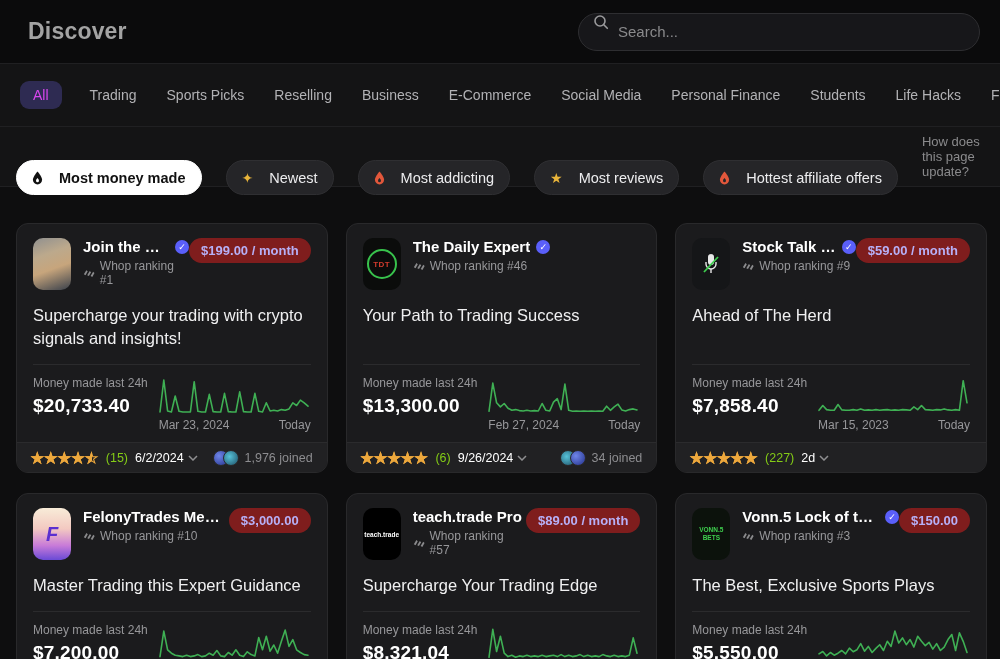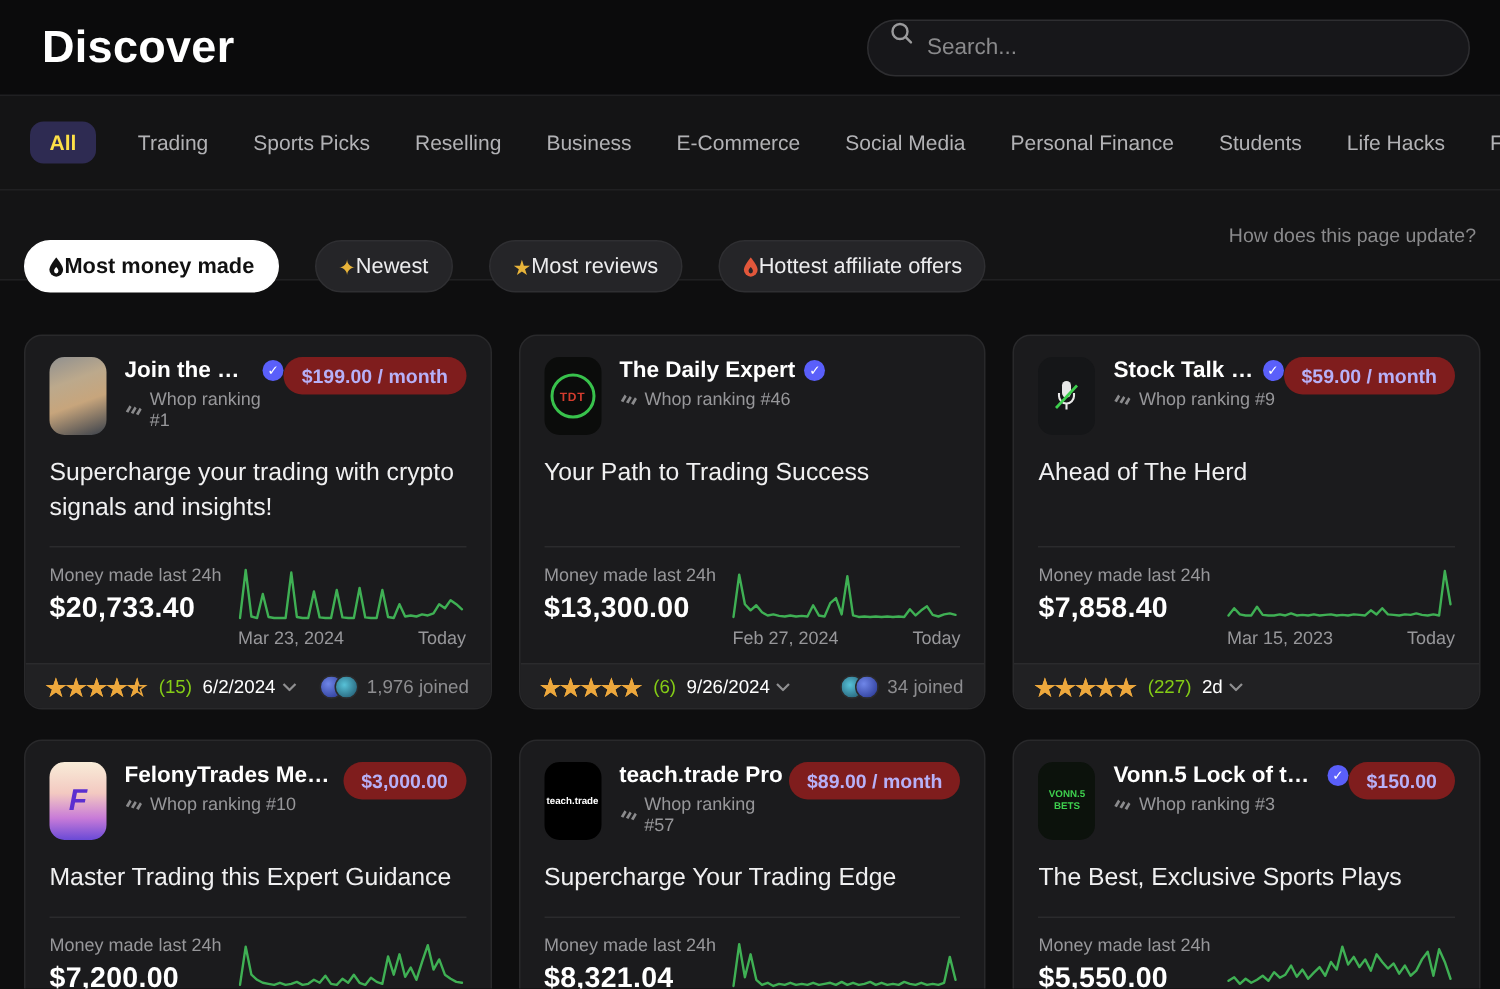--- a/index.html
+++ b/index.html
@@ -2,38 +2,38 @@
 <html><head>
 <meta charset="utf-8">
 <style>
   * { margin:0; padding:0; box-sizing:border-box; }
   html,body { width:1000px; height:659px; overflow:hidden; background:#0e0e0f;
     font-family:"Liberation Sans", sans-serif; color:#e9e9ea; }
 
   
   .header { height:64px; background:#0b0b0c; display:flex; align-items:center;
     justify-content:space-between; padding:0 20px 0 28px; border-bottom:1px solid #202022; }
-  .page-title { font-size:30px; font-weight:700; color:#ffffff; letter-spacing:.2px; }
+  .page-title { font-size:23px; font-weight:700; color:#a3a3a3; letter-spacing:.2px; }
   .search { width:402px; height:38px; background:#17171a; border:1px solid #2e2e31;
     border-radius:19px; display:flex; padding:0 14px; gap:9px; }
   .search input { flex:1; background:transparent; border:0; outline:none; color:#ddd;
     font-size:15px; font-family:"Liberation Sans", sans-serif; }
   .search input::placeholder { color:#8a8a8c; }
 
   
   .band { background:#141415; }
   .tabs { height:63px; display:flex; align-items:center; gap:26px; padding:0 20px;
     border-bottom:1px solid #202022; white-space:nowrap; overflow:hidden; }
   .tab { font-size:14px; color:#b2b2b5; cursor:pointer; padding:7px 2px; }
-  .tab.active { background:#2e2b52; color:#fde047; padding:6px 13px; border-radius:9px; font-weight:700; }
+  .tab.active { background:#2e2b52; color:#d946ef; padding:6px 13px; border-radius:9px; font-weight:400; }
 
   
   .filters { height:60px; display:flex; align-items:center; gap:24px; padding:0 16px;
     border-bottom:1px solid #202022; }
-  .pill { height:35px; display:inline-flex; align-items:center; gap:0; padding:0 15px;
+  .pill { height:35px; display:inline-flex; align-items:center; gap:16px; padding:0 15px;
     border-radius:18px; background:#252528; border:1px solid #2f2f32; color:#ececee;
     font-size:14.5px; cursor:pointer; white-space:nowrap;margin-top:42px; }
   .pill.active { background:#fff; border-color:#fff; color:#111; font-weight:600; }
   .pill .glyph { font-size:14px; line-height:1; }
   .glyph.gold { color:#e8b43a; }
   .flame { width:11px; height:14px; }
   .help { margin-left:auto; font-size:13px; color:#8a8a8c; cursor:pointer; }
 
   
   .grid { display:grid; grid-template-columns:repeat(3,1fr); gap:20px 18px;
@@ -134,20 +134,27 @@
         <path d="M6 .5C6 .5 1 6.2 1 9.5a5 5 0 0 0 10 0C11 6.2 6 .5 6 .5Z" fill="#111"></path>
         <path d="M6 7.5c.9 1 1.6 1.9 1.6 2.9A1.9 1.9 0 0 1 6 12.2a1.9 1.9 0 0 1-1.6-1.8c0-1 .7-1.9 1.6-2.9Z" fill="#fff"></path>
       </svg>
       <span>Most money made</span>
     </span>
     <span class="pill">
       <span class="glyph gold">✦</span>
       <span>Newest</span>
     </span>
     <span class="pill">
+      <svg class="flame" viewBox="0 0 12 15">
+        <path d="M6 .5C6 .5 1 6.2 1 9.5a5 5 0 0 0 10 0C11 6.2 6 .5 6 .5Z" fill="#e2573b"></path>
+        <path d="M6 7.5c.9 1 1.6 1.9 1.6 2.9A1.9 1.9 0 0 1 6 12.2a1.9 1.9 0 0 1-1.6-1.8c0-1 .7-1.9 1.6-2.9Z" fill="#252528"></path>
+      </svg>
+      <span>Most addicting</span>
+    </span>
+    <span class="pill">
       <span class="glyph gold">★</span>
       <span>Most reviews</span>
     </span>
     <span class="pill">
       <svg class="flame" viewBox="0 0 12 15">
         <path d="M6 .5C6 .5 1 6.2 1 9.5a5 5 0 0 0 10 0C11 6.2 6 .5 6 .5Z" fill="#e2573b"></path>
         <path d="M6 7.5c.9 1 1.6 1.9 1.6 2.9A1.9 1.9 0 0 1 6 12.2a1.9 1.9 0 0 1-1.6-1.8c0-1 .7-1.9 1.6-2.9Z" fill="#252528"></path>
       </svg>
       <span>Hottest affiliate offers</span>
     </span>

